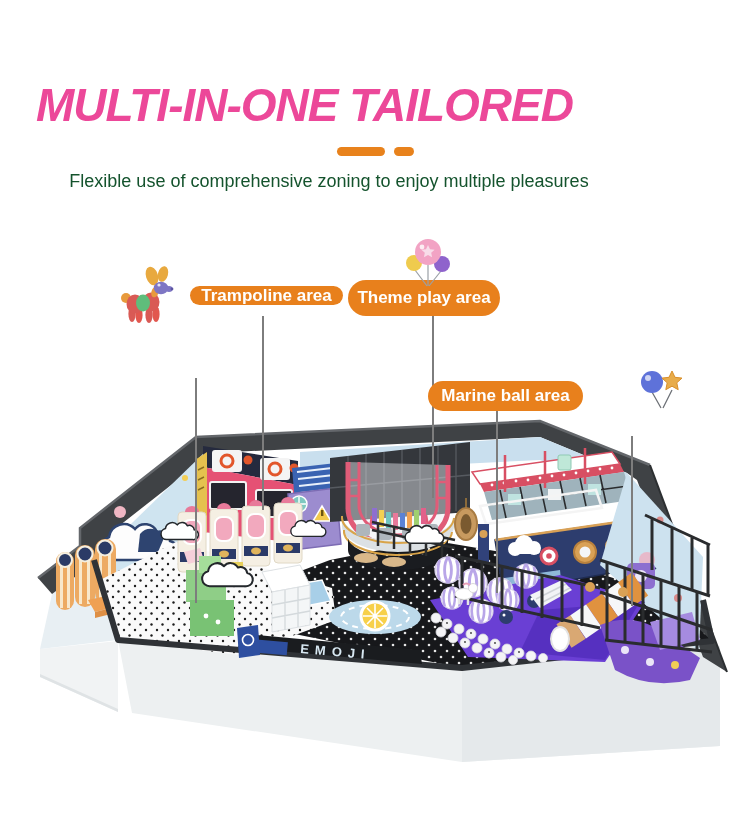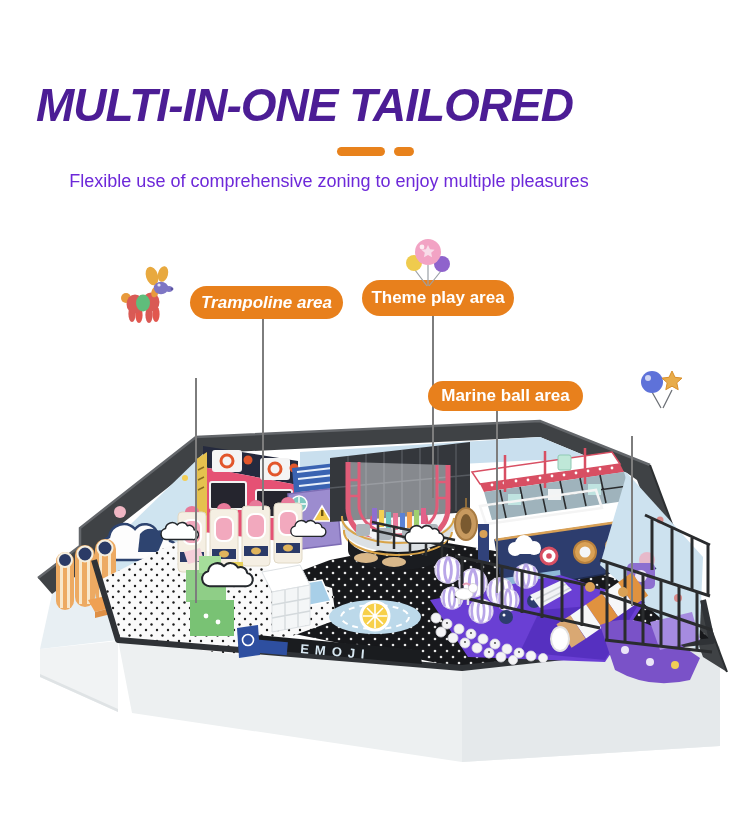--- a/index.html
+++ b/index.html
@@ -1,31 +1,31 @@
 <!DOCTYPE html>
 <html><head>
 <meta charset="utf-8">
 <style>
   html,body{margin:0;padding:0;background:#fff;}
   .canvas{position:relative;width:750px;height:835px;background:#fff;overflow:hidden;
           font-family:"Liberation Sans",sans-serif;}
   .title{position:absolute;left:0;top:78px;width:609px;text-align:center;
-         font-size:46px;font-weight:bold;font-style:italic;color:#4c1d95;
+         font-size:46px;font-weight:bold;font-style:italic;color:#ec4899;
          letter-spacing:-1px;white-space:nowrap;}
   .dash{position:absolute;height:9px;border-radius:4.5px;background:#E8821C;top:147px;}
   .dash-long{left:337px;width:48px;}
   .dash-short{left:394px;width:20px;}
   .subtitle{position:absolute;left:0;top:171px;width:658px;text-align:center;
-            font-size:18px;color:#6d28d9;}
+            font-size:18px;color:#14532d;}
   .pill{position:absolute;background:#E8801C;color:#fff;border-radius:18px;
         display:flex;align-items:center;justify-content:center;
         font-size:17px;font-weight:bold;z-index:3;white-space:nowrap;}
   .pill-game{left:103px;top:350px;width:185px;height:31px;}
-  .pill-trampoline{left:190px;top:286px;width:153px;height:33px;font-style:italic;}
-  .pill-theme{left:362px;top:280px;width:152px;height:36px;}
+  .pill-trampoline{left:190px;top:286px;width:153px;height:19px;}
+  .pill-theme{left:348px;top:280px;width:152px;height:36px;}
   .pill-marine{left:428px;top:381px;width:155px;height:30px;}
   .pill-slide{left:565px;top:408px;width:127px;height:31px;}
   .lead{position:absolute;width:2px;background:#7D7D7D;z-index:2;}
   .lead-game{left:195px;top:378px;height:225px;}
   .lead-trampoline{left:262px;top:316px;height:194px;}
   .lead-theme{left:432px;top:313px;height:185px;}
   .lead-marine{left:496px;top:408px;height:185px;}
   .lead-slide{left:631px;top:436px;height:170px;}
   .deco{position:absolute;z-index:3;}
   .deco-dog{left:118px;top:262px;}

